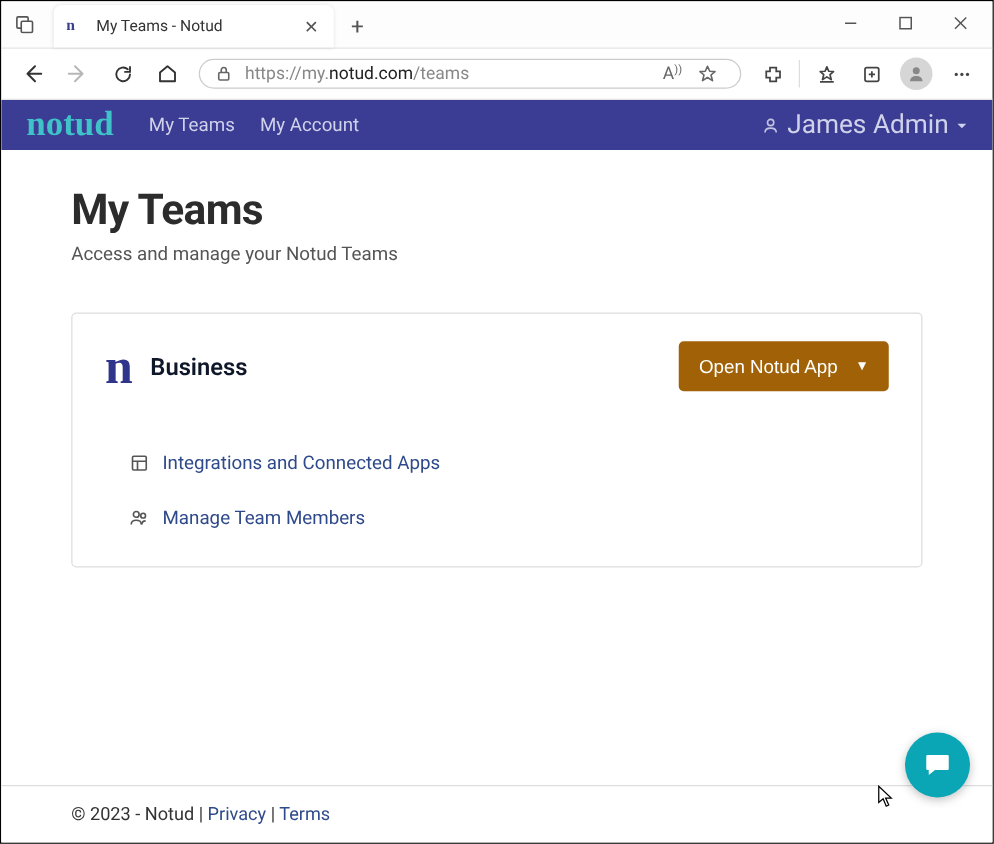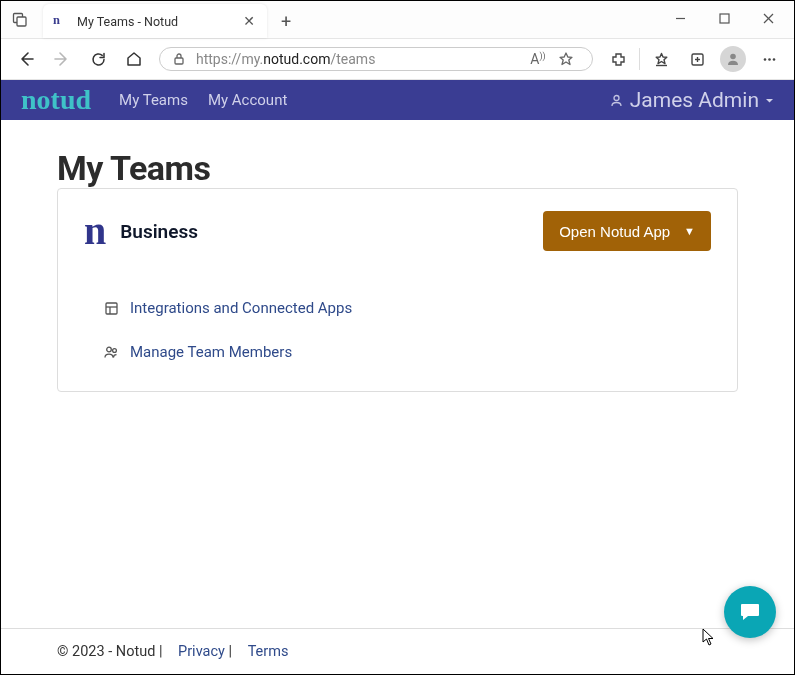--- a/index.html
+++ b/index.html
@@ -139,21 +139,21 @@
     .team-links { padding-left: 18px; display:flex; flex-direction:column; gap:26px;}
     .team-link { display:flex; align-items:center; gap:10px; color:#2f4a8a; font-size:15px; cursor:pointer;}
     .team-link .link-icon { color:#555; width:18px; display:flex;justify-content:center;}
     .footer {
       border-top:1px solid #ddd;
       padding: 14px 56px;
       font-size:14.5px;
       color:#333;
       background:#fff;
     }
-    .footer a { color:#2f4a8a; text-decoration:none; cursor:pointer;margin-left:12px;}
+    .footer a { color:#2f4a8a; text-decoration:none; cursor:pointer;}
     .chat-bubble {
       position:absolute;
       right: 18px;
       bottom: -10px;
       width:52px;height:52px;border-radius:50%;
       background:#0aa6b5;
       display:flex;align-items:center;justify-content:center;
       box-shadow:0 2px 8px rgba(0,0,0,0.25);
       color:#fff;
       cursor:pointer;
@@ -300,20 +300,21 @@
         <svg width="9" height="9" viewBox="0 0 9 9" fill="#d0d1ea">
             <path d="M1 3 L4.5 6.5 L8 3 Z"></path>
           </svg>
       </span>
     </div>
   </div>
 
   <div class="page-wrap">
     <div class="content-area">
       <h1 class="page-title">My Teams</h1>
+      <p class="page-subtitle">Access and manage your Notud Teams</p>
 
       <div class="team-card">
         <div class="team-header">
           <div class="team-identity">
             <span class="team-icon">n</span>
             <span class="team-name">Business</span>
           </div>
           <button class="open-app-btn">
             <span>Open Notud App</span>
             <span class="caret">▼</span>

